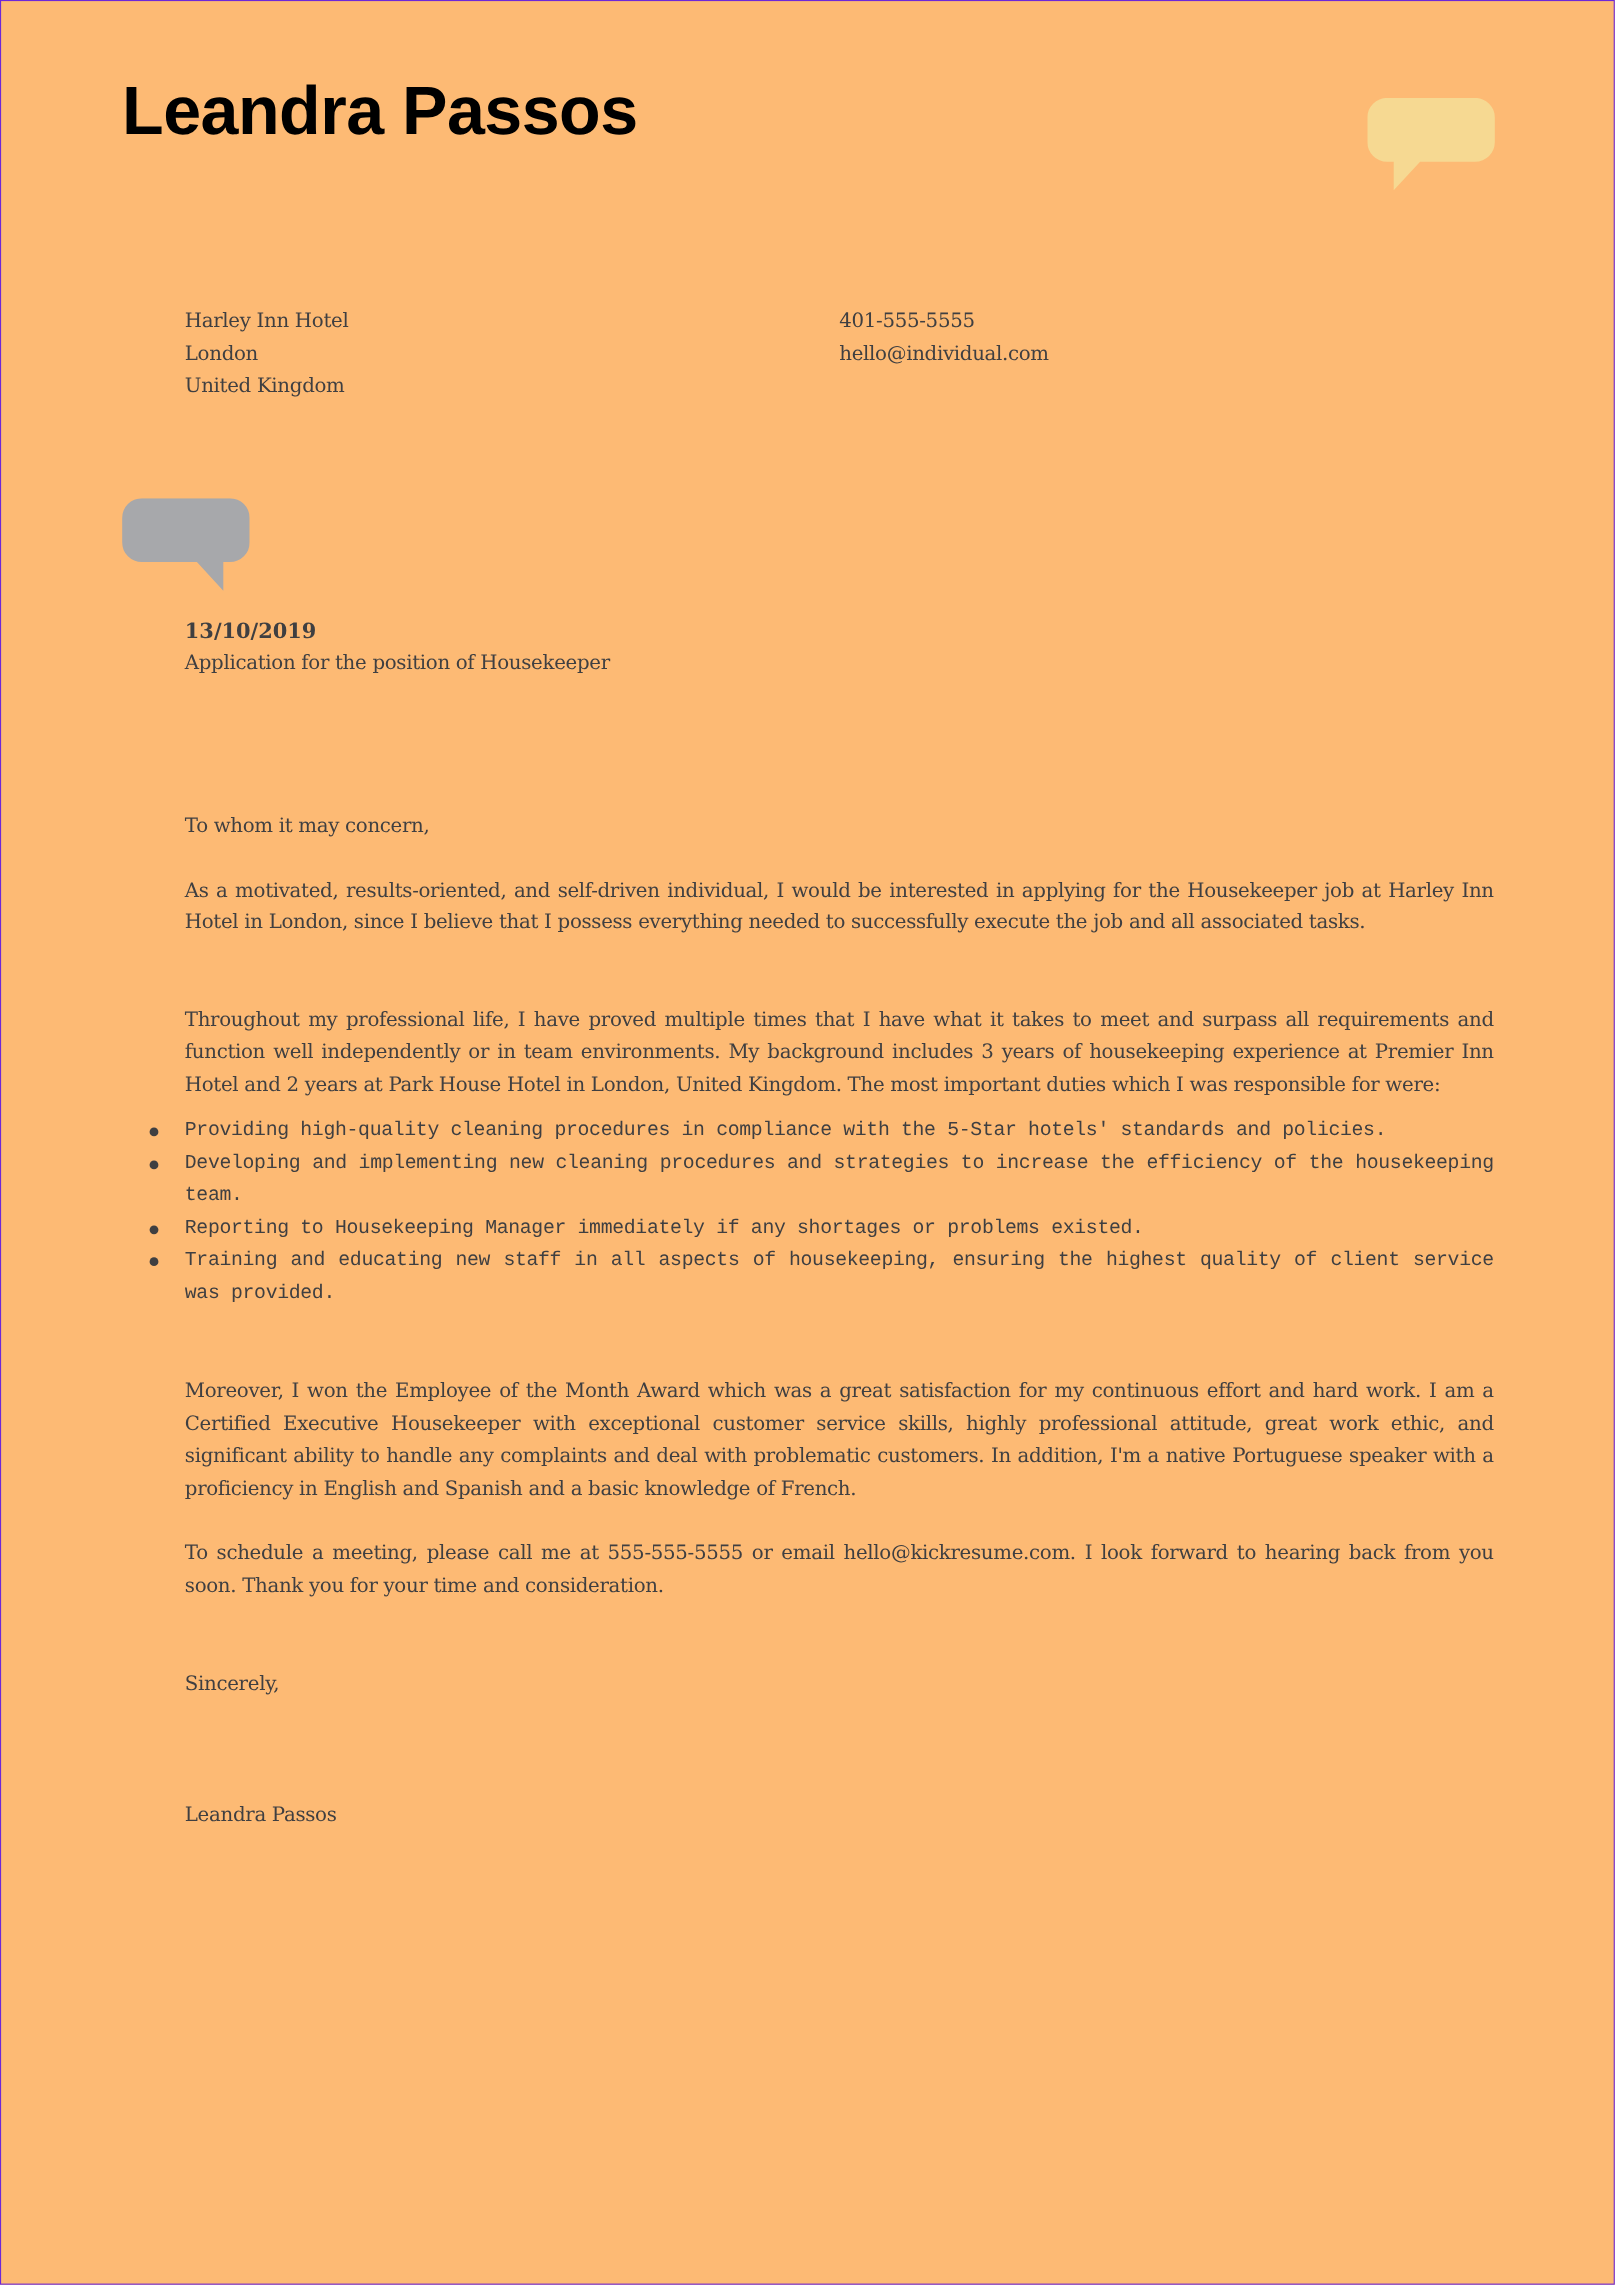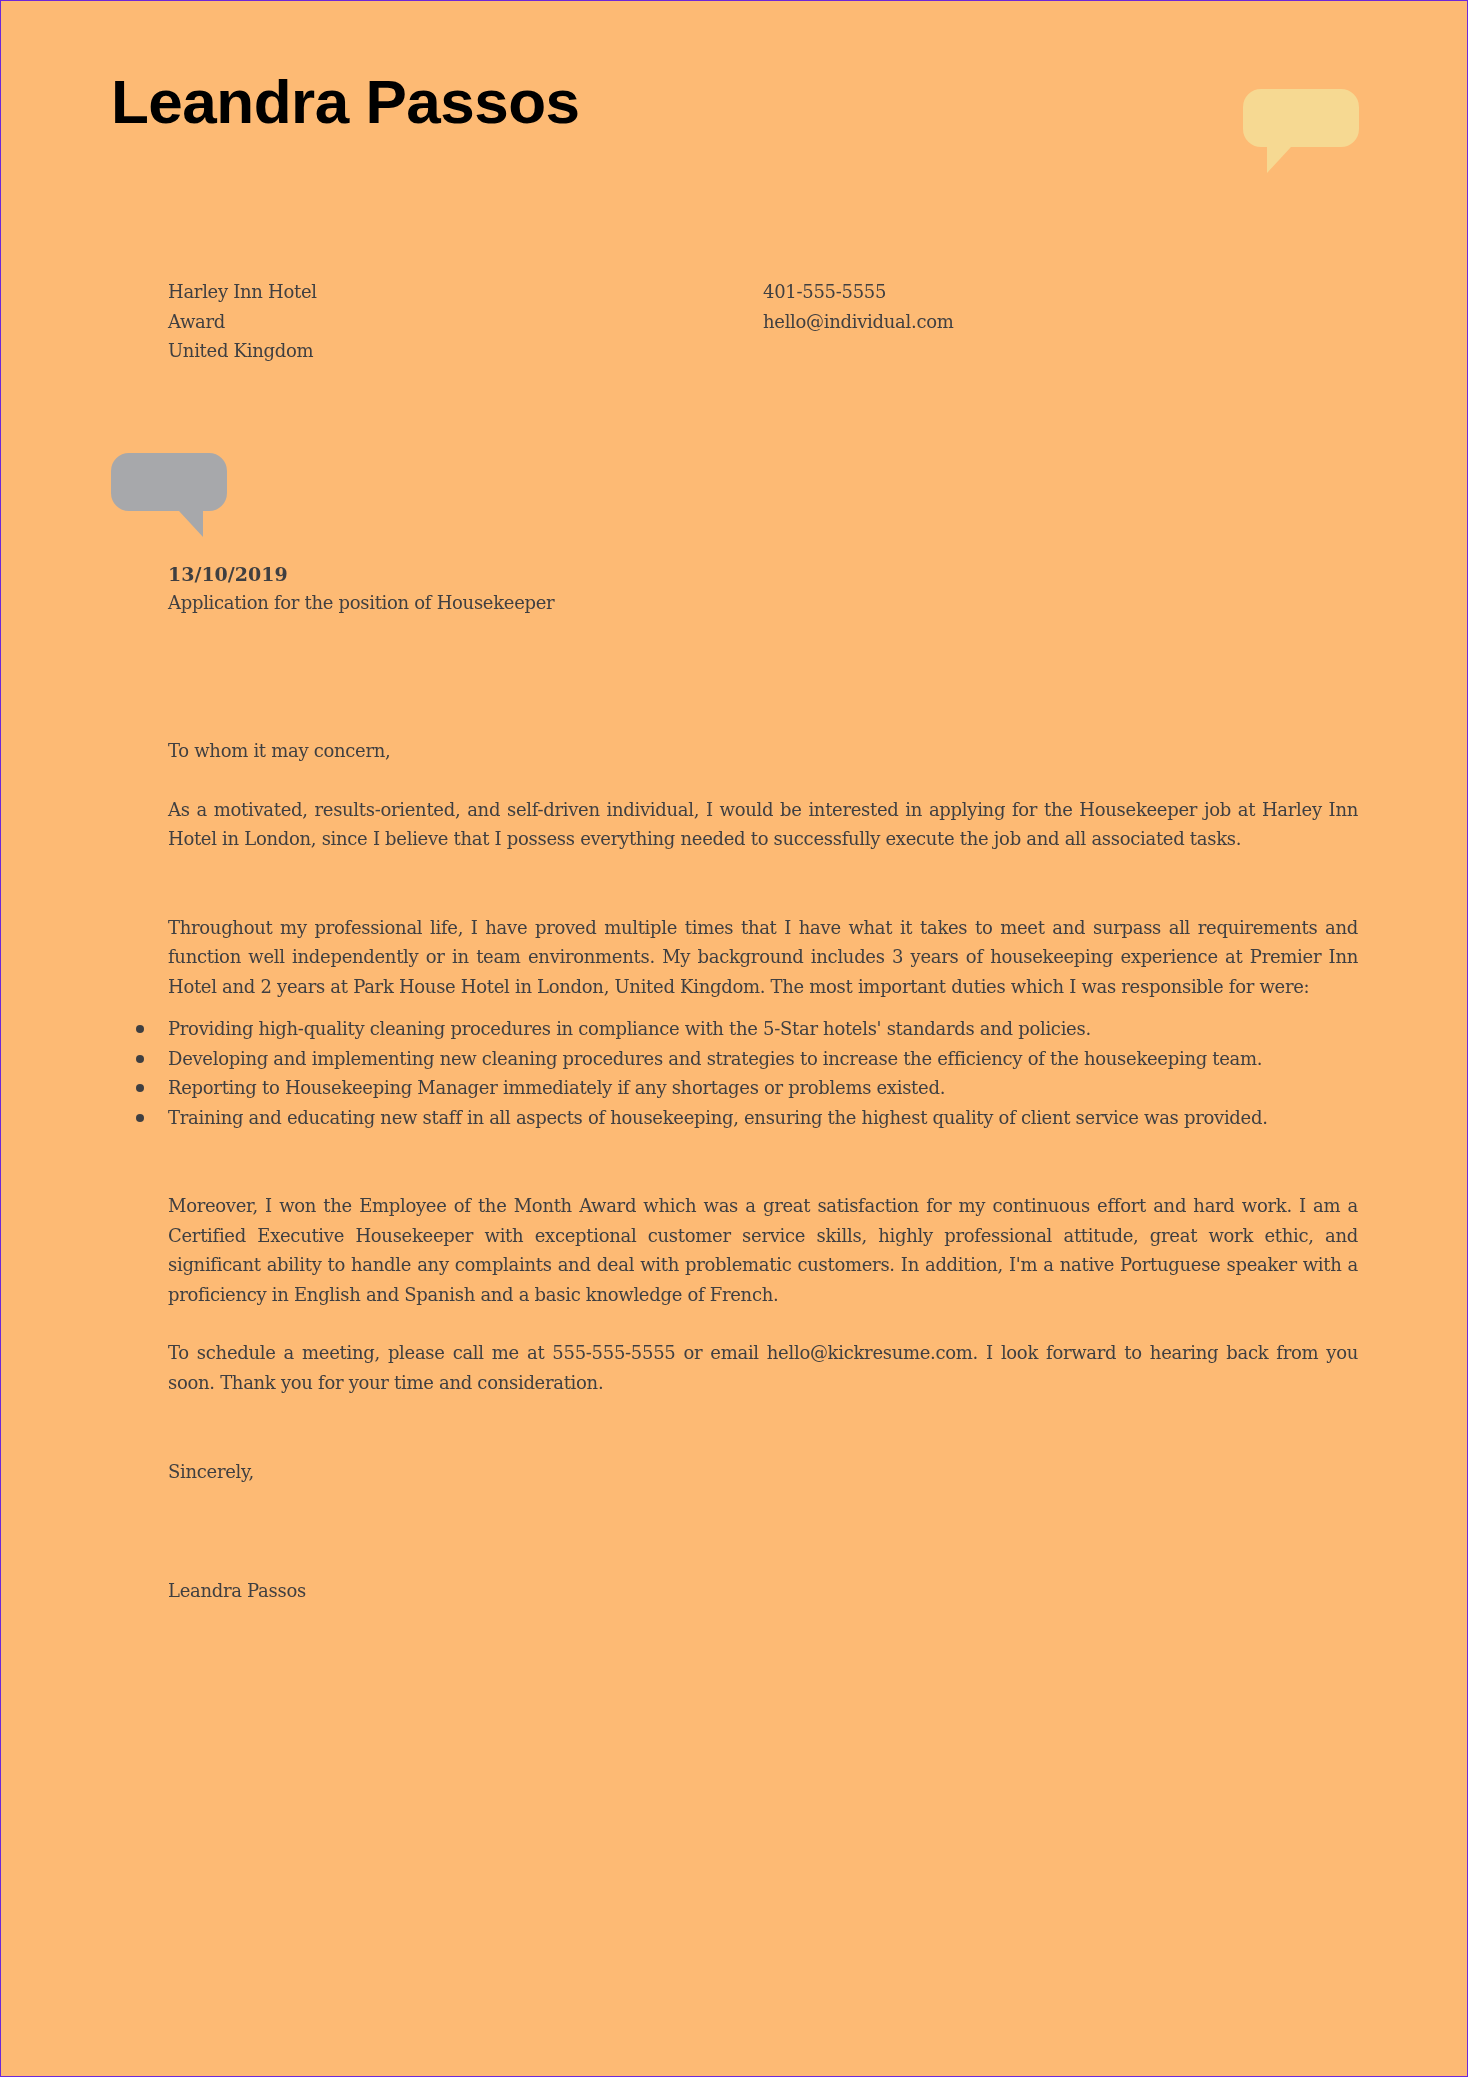--- a/index.html
+++ b/index.html
@@ -86,20 +86,21 @@
       text-align: justify;
     }
     .greeting { margin-bottom: 29px !important; }
     .para-gap-lg { margin-bottom: 59px !important; }
     .para-gap-sm { margin-bottom: 29px !important; }
 
     ul.duties {
       margin: 13px 0 59px 0;
       padding: 0;
       list-style: none;
+      font-family: Liberation Mono, monospace;
     }
     ul.duties li {
       position: relative;
       text-align: justify;
     }
     ul.duties li .bullet {
       position: absolute;
       left: -32px;
       top: 11px;
       width: 8px;
@@ -118,21 +119,21 @@
   <h1 class="name-title">Leandra Passos</h1>
 
   <div class="bubble bubble-yellow">
     <svg width="116" height="86" viewBox="0 0 116 86">
       <path d="M18 0 H98 A18 18 0 0 1 116 18 V40 A18 18 0 0 1 98 58 H48 L24 84 V58 H18 A18 18 0 0 1 0 40 V18 A18 18 0 0 1 18 0 Z" fill="#f6d992"></path>
     </svg>
   </div>
 
   <div class="recipient body-text">
     <span class="line">Harley Inn Hotel</span>
-    <span class="line">Award</span>
+    <span class="line">London</span>
     <span class="line">United Kingdom</span>
   </div>
 
   <div class="contact body-text">
     <span class="line">401-555-5555</span>
     <span class="line">hello@individual.com</span>
   </div>
 
   <div class="bubble bubble-gray">
     <svg width="116" height="86" viewBox="0 0 116 86">

